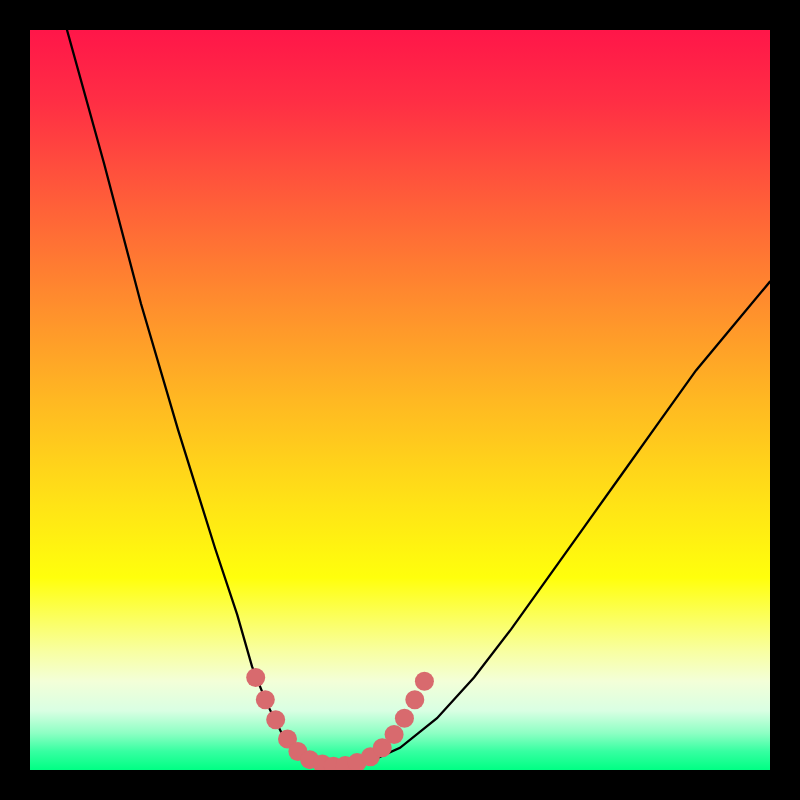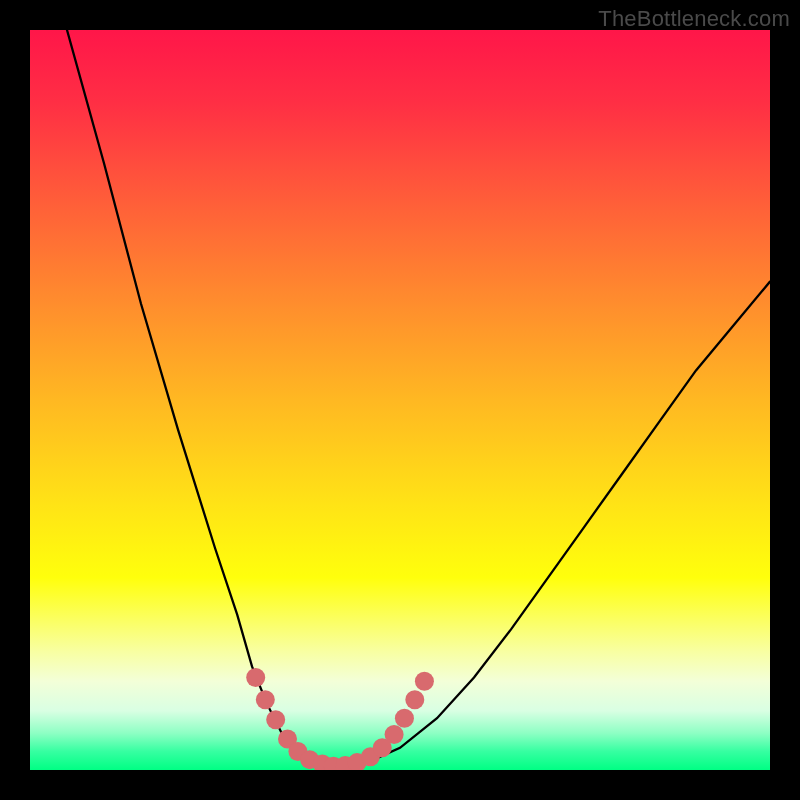--- a/index.html
+++ b/index.html
@@ -66,21 +66,20 @@
   }
   .marker {
     fill: #d86a6e;
     stroke: none;
   }
 </style>
 </head>
 <body>
 
 <div class="stage">
-  <div class="watermark">TheBottleneck.com</div>
 
   <div class="plot">
     <svg class="overlay" viewBox="0 0 740 740" preserveAspectRatio="none">
       <path id="curve-path" class="curve" d="M37.00 0.00 L74.00 133.20 L111.00 273.80 L148.00 399.60 L185.00 518.00 L207.20 584.60 L222.00 636.40 L236.80 673.40 L251.60 703.00 L266.40 721.50 L281.20 731.12 L296.00 736.30 L310.80 737.78 L325.60 736.30 L340.40 731.12 L370.00 717.80 L407.00 688.20 L444.00 647.50 L481.00 599.40 L518.00 547.60 L555.00 495.80 L592.00 444.00 L629.00 392.20 L666.00 340.40 L703.00 296.00 L740.00 251.60"></path>
       <g id="marker-group">
           <circle cx="225.70" cy="647.50" r="9.5" class="marker"></circle>
           <circle cx="235.32" cy="669.70" r="9.5" class="marker"></circle>
           <circle cx="245.68" cy="689.68" r="9.5" class="marker"></circle>
           <circle cx="257.52" cy="708.92" r="9.5" class="marker"></circle>
           <circle cx="267.88" cy="721.50" r="9.5" class="marker"></circle>

